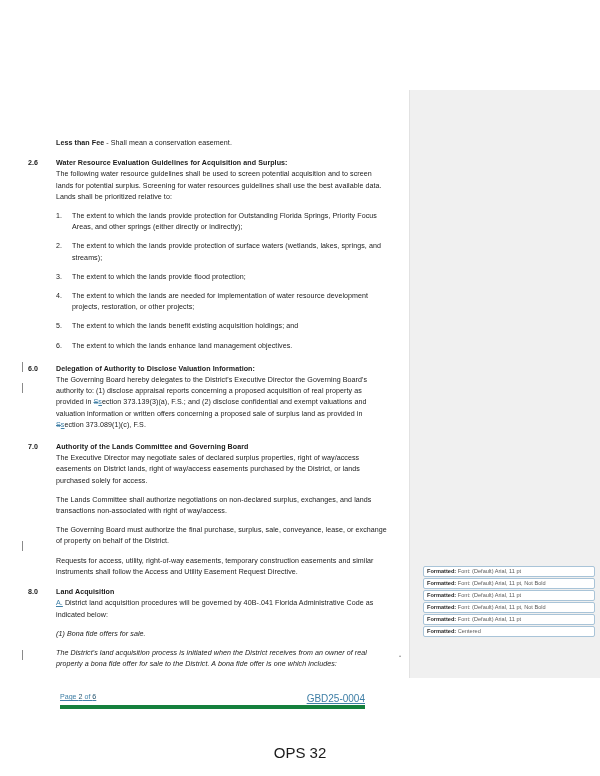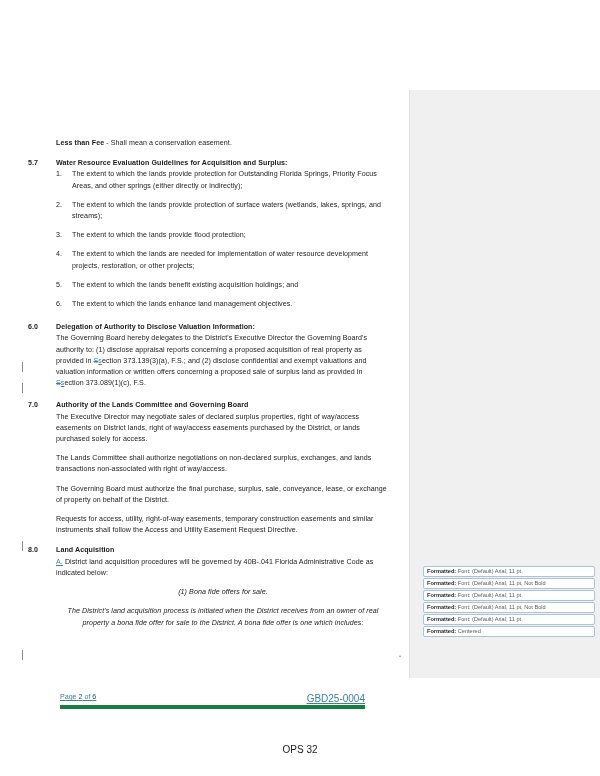--- a/index.html
+++ b/index.html
@@ -86,21 +86,21 @@
     margin-bottom: 8px;
   }
   ol.numlist li:last-child { margin-bottom: 0; }
   ol.numlist li .li-num {
     position: absolute;
     left: 0;
     top: 0;
     width: 12px;
   }
 
-  .italic { font-style: italic; text-align: center; }
+  .italic { font-style: italic; }
 
   
   .ins {
     color: #3f7fa6;
     text-decoration: underline;
   }
   .del {
     color: #3f7fa6;
     text-decoration: line-through;
   }
@@ -177,44 +177,45 @@
     color: #2a2a2a;
   }
 
   
   #page-label {
     position: absolute;
     left: 0;
     top: 744px;
     width: 600px;
     text-align: center;
-    font-size: 10px;
+    font-size: 15px;
     color: #1a1a1a;
   }
 </style>
 </head>
 <body>
 
 <div id="page-sheet">
 
   <div id="markup-margin"></div>
 
   <div class="changebar" style="top:362px;height:10px;"></div>
   <div class="changebar" style="top:383px;height:10px;"></div>
   <div class="changebar" style="top:541px;height:10px;"></div>
   <div class="changebar" style="top:650px;height:10px;"></div>
 
   <div id="doc-body">
 
     <p class="def-line"><b>Less than Fee</b><span> - Shall mean a conservation easement.</span></p>
 
     <div class="section">
-      <span class="num">5.7</span>
+      <span class="num">2.6</span>
       <span class="head">Water Resource Evaluation Guidelines for Acquisition and Surplus:</span>
       <span class="body">
+        <p class="tight">The following water resource guidelines shall be used to screen potential acquisition and to screen lands for potential surplus. Screening for water resources guidelines shall use the best available data. Lands shall be prioritized relative to:</p>
         <ol class="numlist">
           <li><span class="li-num">1.</span><span>The extent to which the lands provide protection for Outstanding Florida Springs, Priority Focus Areas, and other springs (either directly or indirectly);</span></li>
           <li><span class="li-num">2.</span><span>The extent to which the lands provide protection of surface waters (wetlands, lakes, springs, and streams);</span></li>
           <li><span class="li-num">3.</span><span>The extent to which the lands provide flood protection;</span></li>
           <li><span class="li-num">4.</span><span>The extent to which the lands are needed for implementation of water resource development projects, restoration, or other projects;</span></li>
           <li><span class="li-num">5.</span><span>The extent to which the lands benefit existing acquisition holdings; and</span></li>
           <li><span class="li-num">6.</span><span>The extent to which the lands enhance land management objectives.</span></li>
         </ol>
       </span>
     </div>

